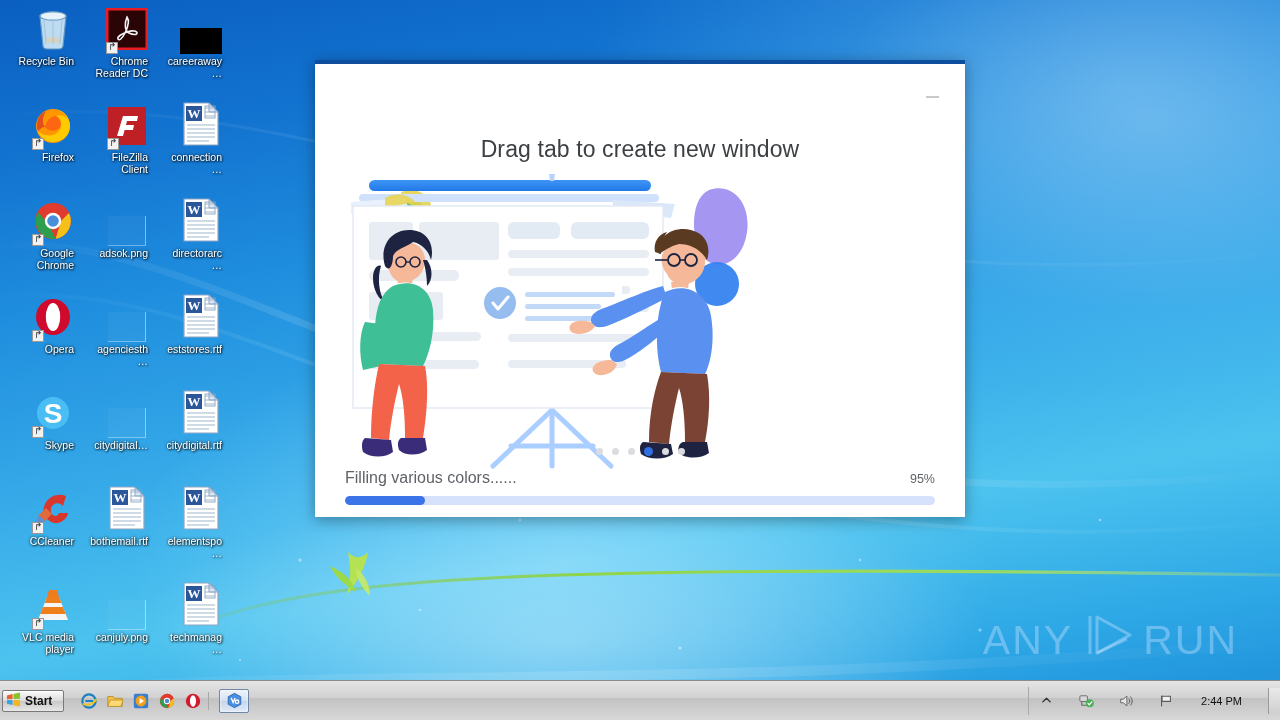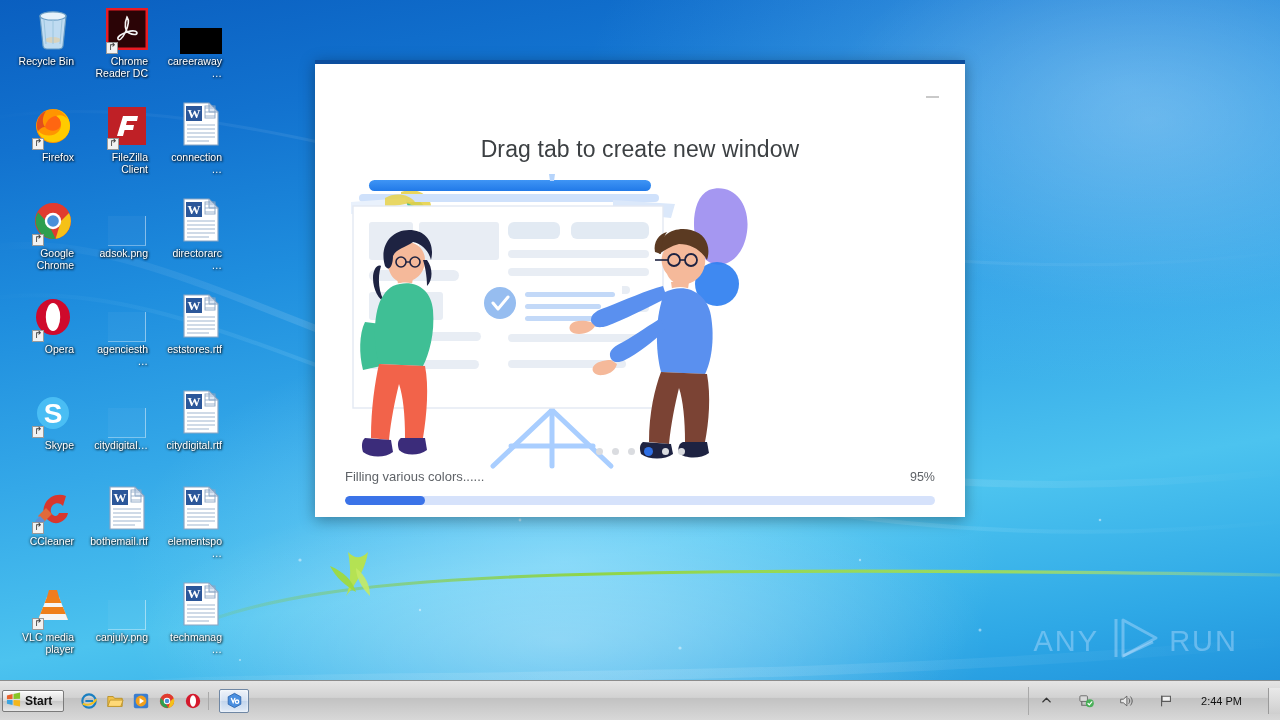--- a/index.html
+++ b/index.html
@@ -68,34 +68,34 @@
   #illustration { position:absolute; left:20px; top:110px; width:610px; height:300px; }
 
   #pager { position:absolute; left:0; top:384px; width:100%; display:flex; justify-content:center; gap:9px; }
   #pager .dot { width:7px; height:7px; border-radius:50%; background:#dadce0; }
   #pager .dot.active { width:9px; height:9px; background:#2f6fe4; margin:-1px 0; }
 
   #status-row {
     position:absolute; left:30px; top:405px; width:590px;
     display:flex; justify-content:space-between; align-items:baseline;
   }
-  #status-text { font-size:13px; color:#5f6368; }
+  #status-text { font-size:16px; color:#5f6368; }
   #progress-percent { font-size:12.5px; color:#5f6368; }
 
   #progress-track {
     position:absolute; left:30px; top:432px; width:590px; height:9px;
     background:#d6e2fb; border-radius:5px; overflow:hidden;
   }
   #progress-fill { height:100%; width:13.5%; background:#3b73e8; border-radius:5px; }
 
   
   #anyrun-watermark {
     position:absolute; right:42px; bottom:52px;
     display:flex; align-items:center; gap:7px;
-    font-size:29px; letter-spacing:2px;
+    font-size:41px; letter-spacing:2px;
     color:rgba(190,225,255,.42);
     font-family:"Liberation Sans", sans-serif;
   }
   #anyrun-watermark .mark-svg { display:block; }
 
   
   #taskbar {
     position:absolute; left:0; bottom:0; width:1280px; height:40px;
     background:linear-gradient(to bottom,#e5e5e5 0%,#d2d2d2 42%,#c2c2c2 45%,#d8d8d8 100%);
     border-top:1px solid #8c8c8c;

